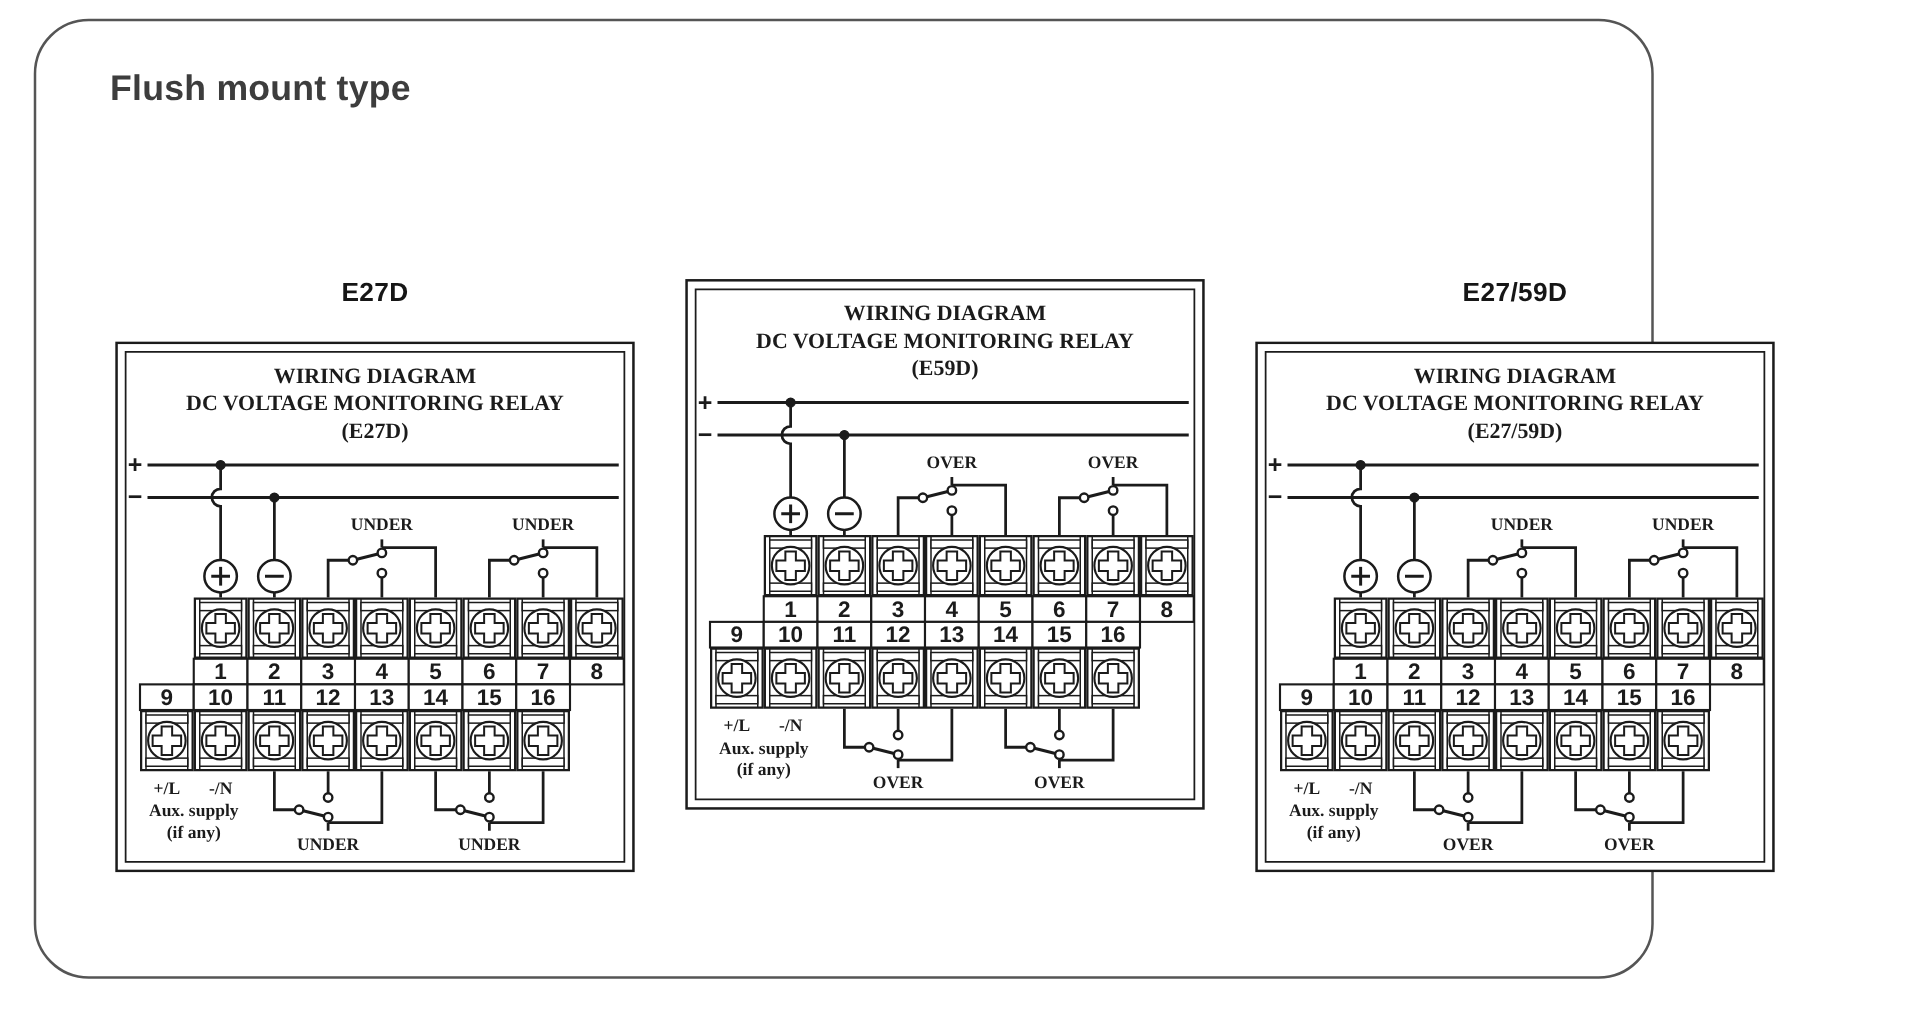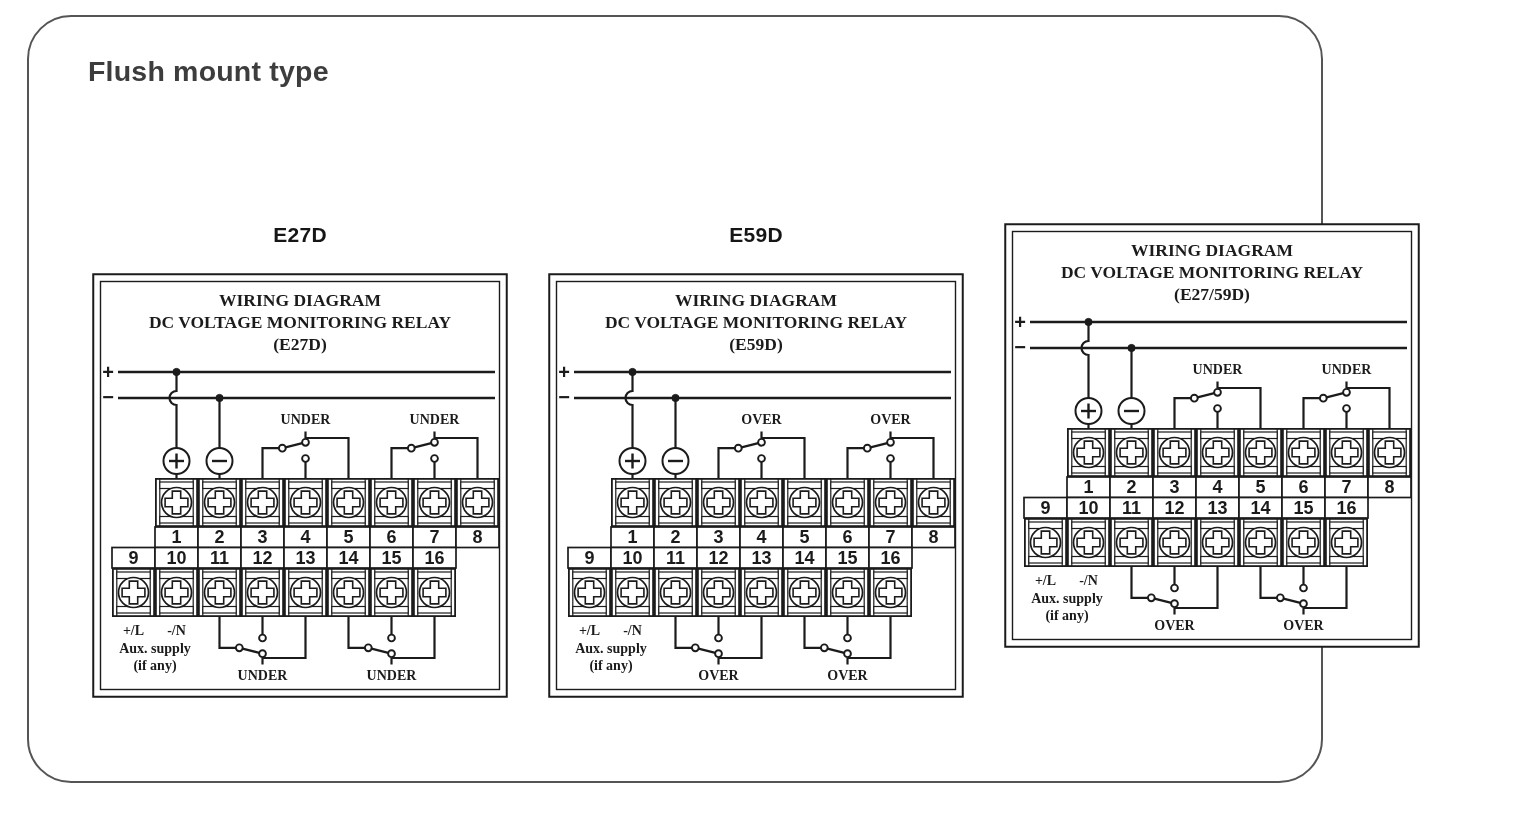--- a/index.html
+++ b/index.html
@@ -313,21 +313,20 @@
             </g>
             <text x="41.5" y="362" font-size="14" font-family="&quot;Liberation Serif&quot;, serif" font-weight="bold" text-anchor="middle" fill="#1b1b1b">+/L</text>
             <text x="84.5" y="362" font-size="14" font-family="&quot;Liberation Serif&quot;, serif" font-weight="bold" text-anchor="middle" fill="#1b1b1b">-/N</text>
             <text x="63" y="380" font-size="14" font-family="&quot;Liberation Serif&quot;, serif" font-weight="bold" text-anchor="middle" fill="#1b1b1b">Aux. supply</text>
             <text x="63" y="397" font-size="14" font-family="&quot;Liberation Serif&quot;, serif" font-weight="bold" text-anchor="middle" fill="#1b1b1b">(if any)</text>
           </svg>
         </div>
     </section>
 
     <section class="panel">
-      <div class="model">E59D</div>
       <div class="diagram">
           <svg width="416" height="425" viewBox="0 0 416 425">
             <rect x="1.25" y="1.25" width="413.5" height="422.5" fill="#fff" stroke="#1b1b1b" stroke-width="2"></rect>
             <rect x="8.5" y="8.5" width="399" height="408" fill="none" stroke="#1b1b1b" stroke-width="1.4"></rect>
             <text x="208" y="33" font-size="17.5" font-family="&quot;Liberation Serif&quot;, serif" font-weight="bold" text-anchor="middle" fill="#1b1b1b">WIRING DIAGRAM</text>
             <text x="208" y="55" font-size="17.5" font-family="&quot;Liberation Serif&quot;, serif" font-weight="bold" text-anchor="middle" fill="#1b1b1b">DC VOLTAGE MONITORING RELAY</text>
             <text x="208" y="77" font-size="17.5" font-family="&quot;Liberation Serif&quot;, serif" font-weight="bold" text-anchor="middle" fill="#1b1b1b">(E59D)</text>
             <line x1="26" y1="99" x2="403" y2="99" stroke="#1b1b1b" stroke-width="2.4"></line>
             <line x1="26" y1="125" x2="403" y2="125" stroke="#1b1b1b" stroke-width="2.4"></line>
             <text x="16" y="105.5" font-size="20" font-family="&quot;Liberation Sans&quot;, sans-serif" font-weight="bold" text-anchor="middle" fill="#1b1b1b">+</text>
@@ -601,20 +600,21 @@
             </g>
             <text x="41.5" y="362" font-size="14" font-family="&quot;Liberation Serif&quot;, serif" font-weight="bold" text-anchor="middle" fill="#1b1b1b">+/L</text>
             <text x="84.5" y="362" font-size="14" font-family="&quot;Liberation Serif&quot;, serif" font-weight="bold" text-anchor="middle" fill="#1b1b1b">-/N</text>
             <text x="63" y="380" font-size="14" font-family="&quot;Liberation Serif&quot;, serif" font-weight="bold" text-anchor="middle" fill="#1b1b1b">Aux. supply</text>
             <text x="63" y="397" font-size="14" font-family="&quot;Liberation Serif&quot;, serif" font-weight="bold" text-anchor="middle" fill="#1b1b1b">(if any)</text>
           </svg>
         </div>
     </section>
 
     <section class="panel">
+      <div class="model">E27/59D</div>
       <div class="diagram">
           <svg width="416" height="425" viewBox="0 0 416 425">
             <rect x="1.25" y="1.25" width="413.5" height="422.5" fill="#fff" stroke="#1b1b1b" stroke-width="2"></rect>
             <rect x="8.5" y="8.5" width="399" height="408" fill="none" stroke="#1b1b1b" stroke-width="1.4"></rect>
             <text x="208" y="33" font-size="17.5" font-family="&quot;Liberation Serif&quot;, serif" font-weight="bold" text-anchor="middle" fill="#1b1b1b">WIRING DIAGRAM</text>
             <text x="208" y="55" font-size="17.5" font-family="&quot;Liberation Serif&quot;, serif" font-weight="bold" text-anchor="middle" fill="#1b1b1b">DC VOLTAGE MONITORING RELAY</text>
             <text x="208" y="77" font-size="17.5" font-family="&quot;Liberation Serif&quot;, serif" font-weight="bold" text-anchor="middle" fill="#1b1b1b">(E27/59D)</text>
             <line x1="26" y1="99" x2="403" y2="99" stroke="#1b1b1b" stroke-width="2.4"></line>
             <line x1="26" y1="125" x2="403" y2="125" stroke="#1b1b1b" stroke-width="2.4"></line>
             <text x="16" y="105.5" font-size="20" font-family="&quot;Liberation Sans&quot;, sans-serif" font-weight="bold" text-anchor="middle" fill="#1b1b1b">+</text>

